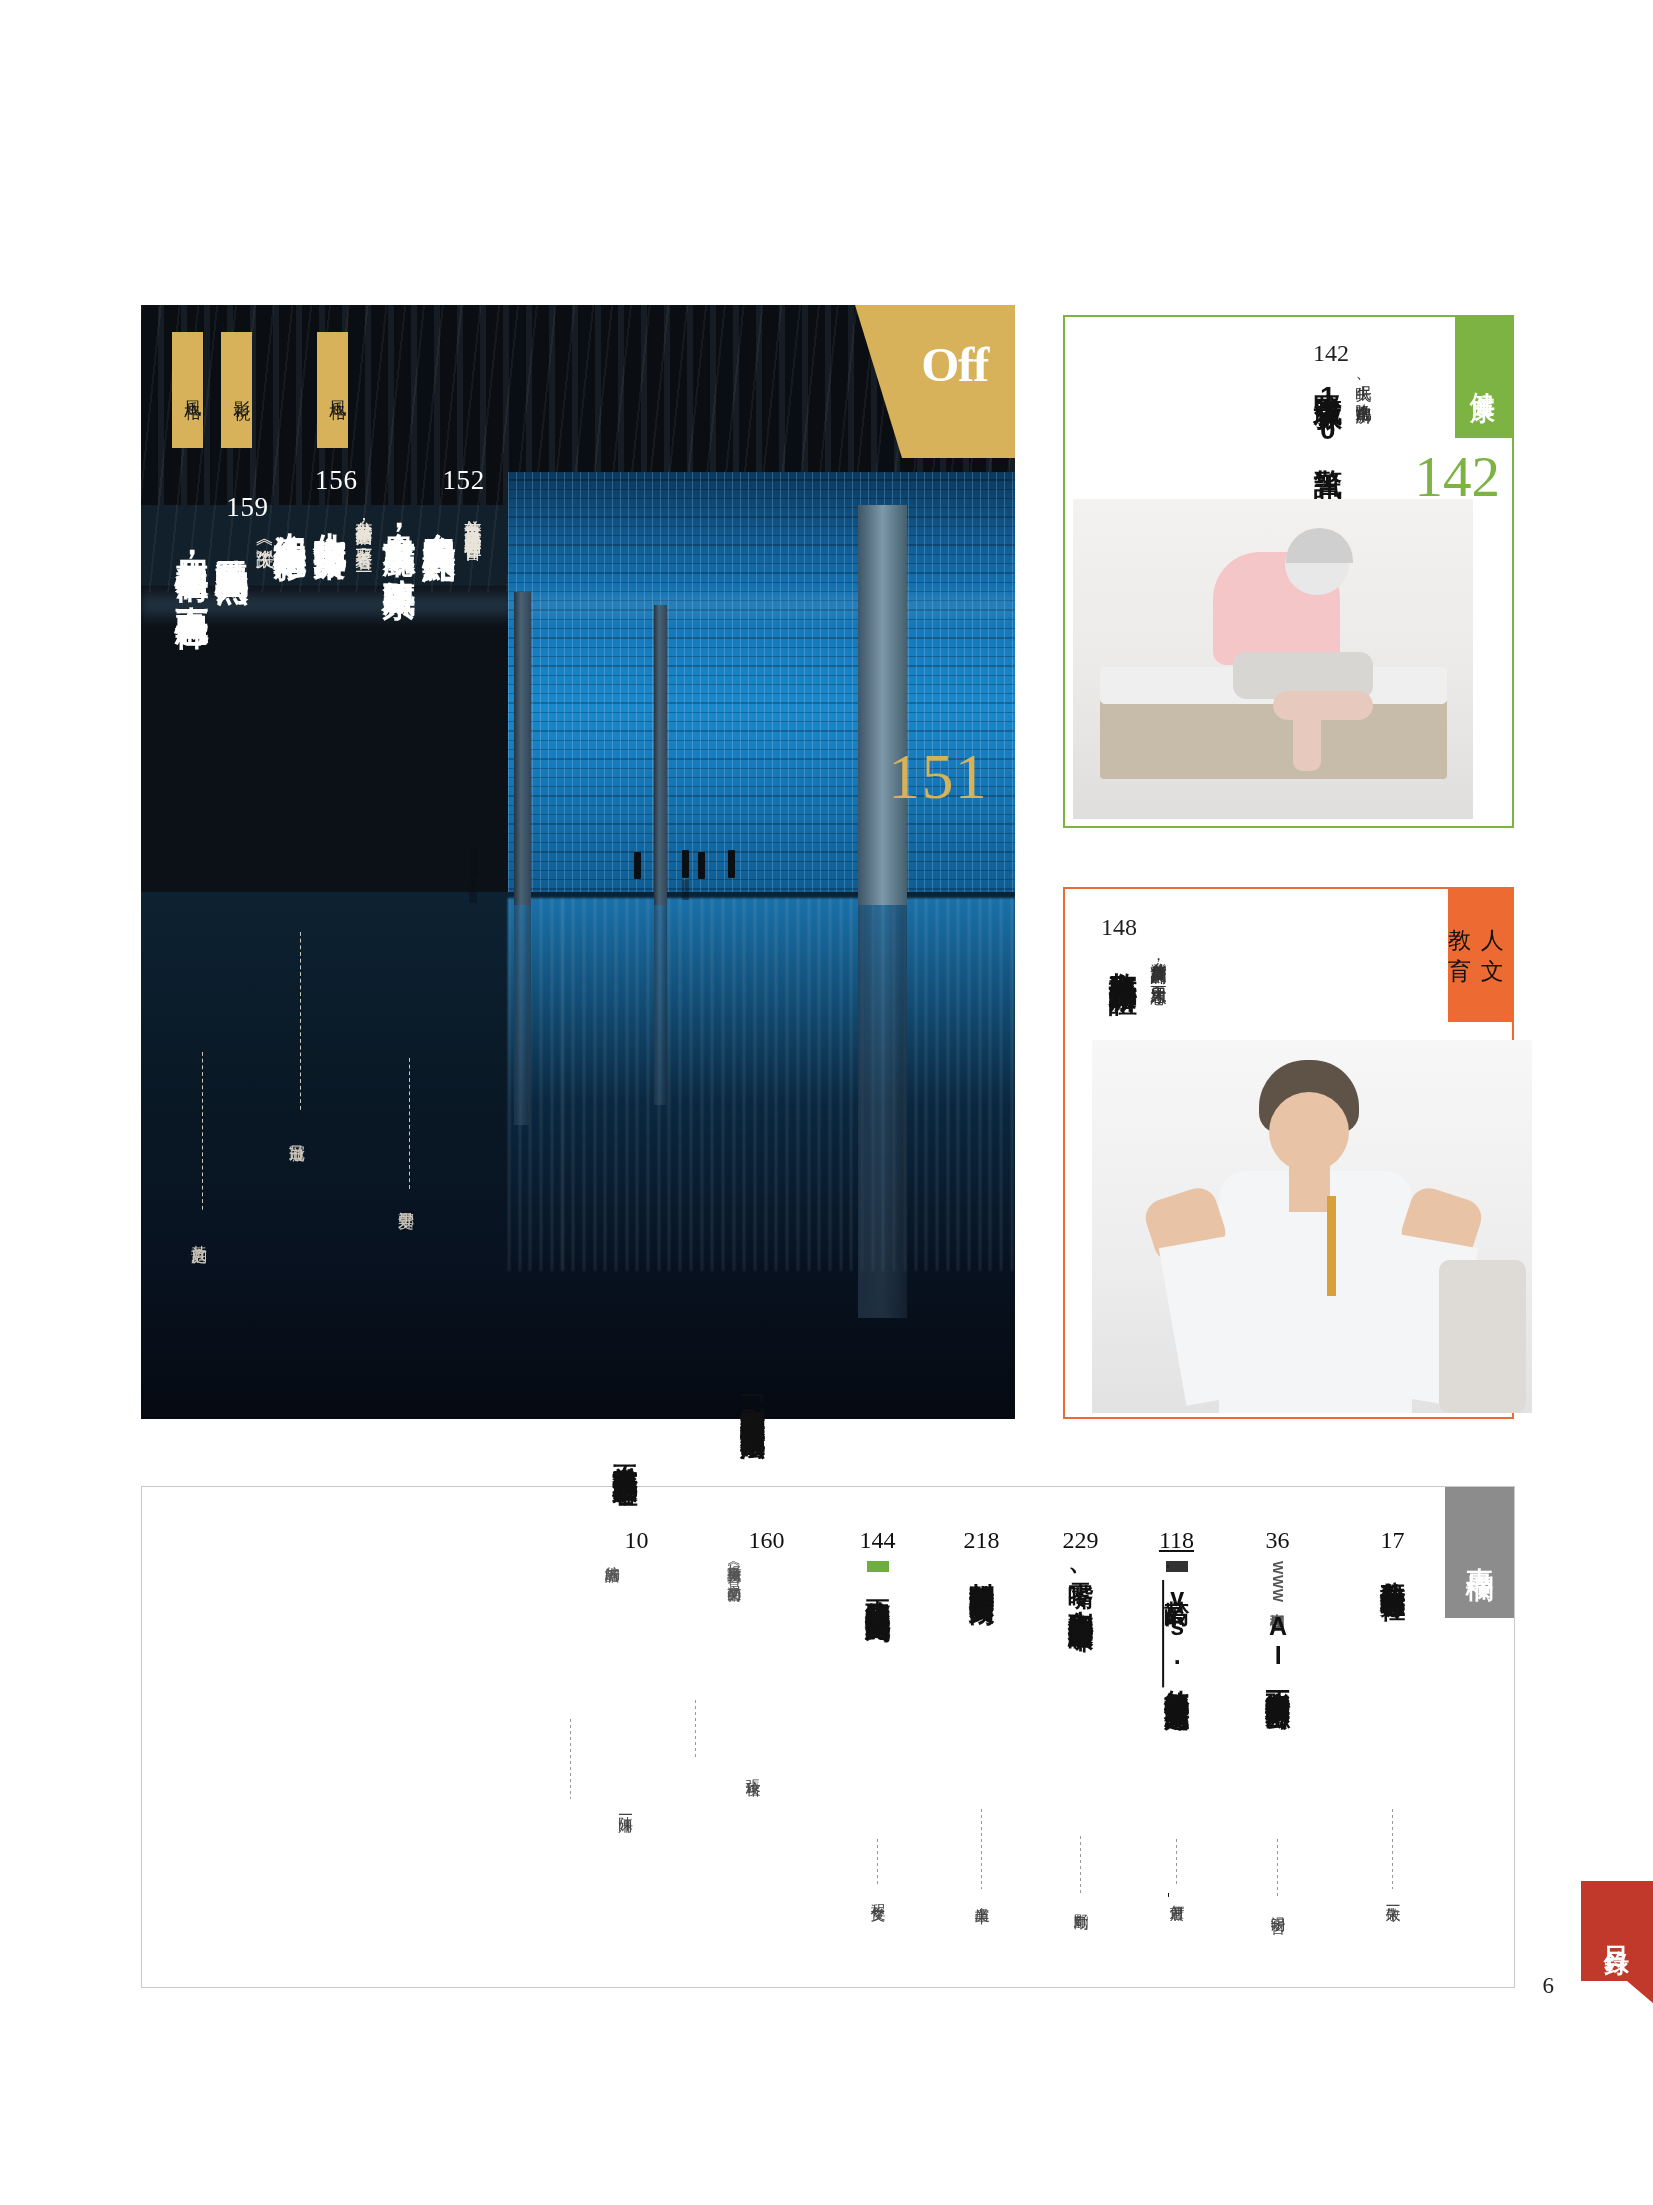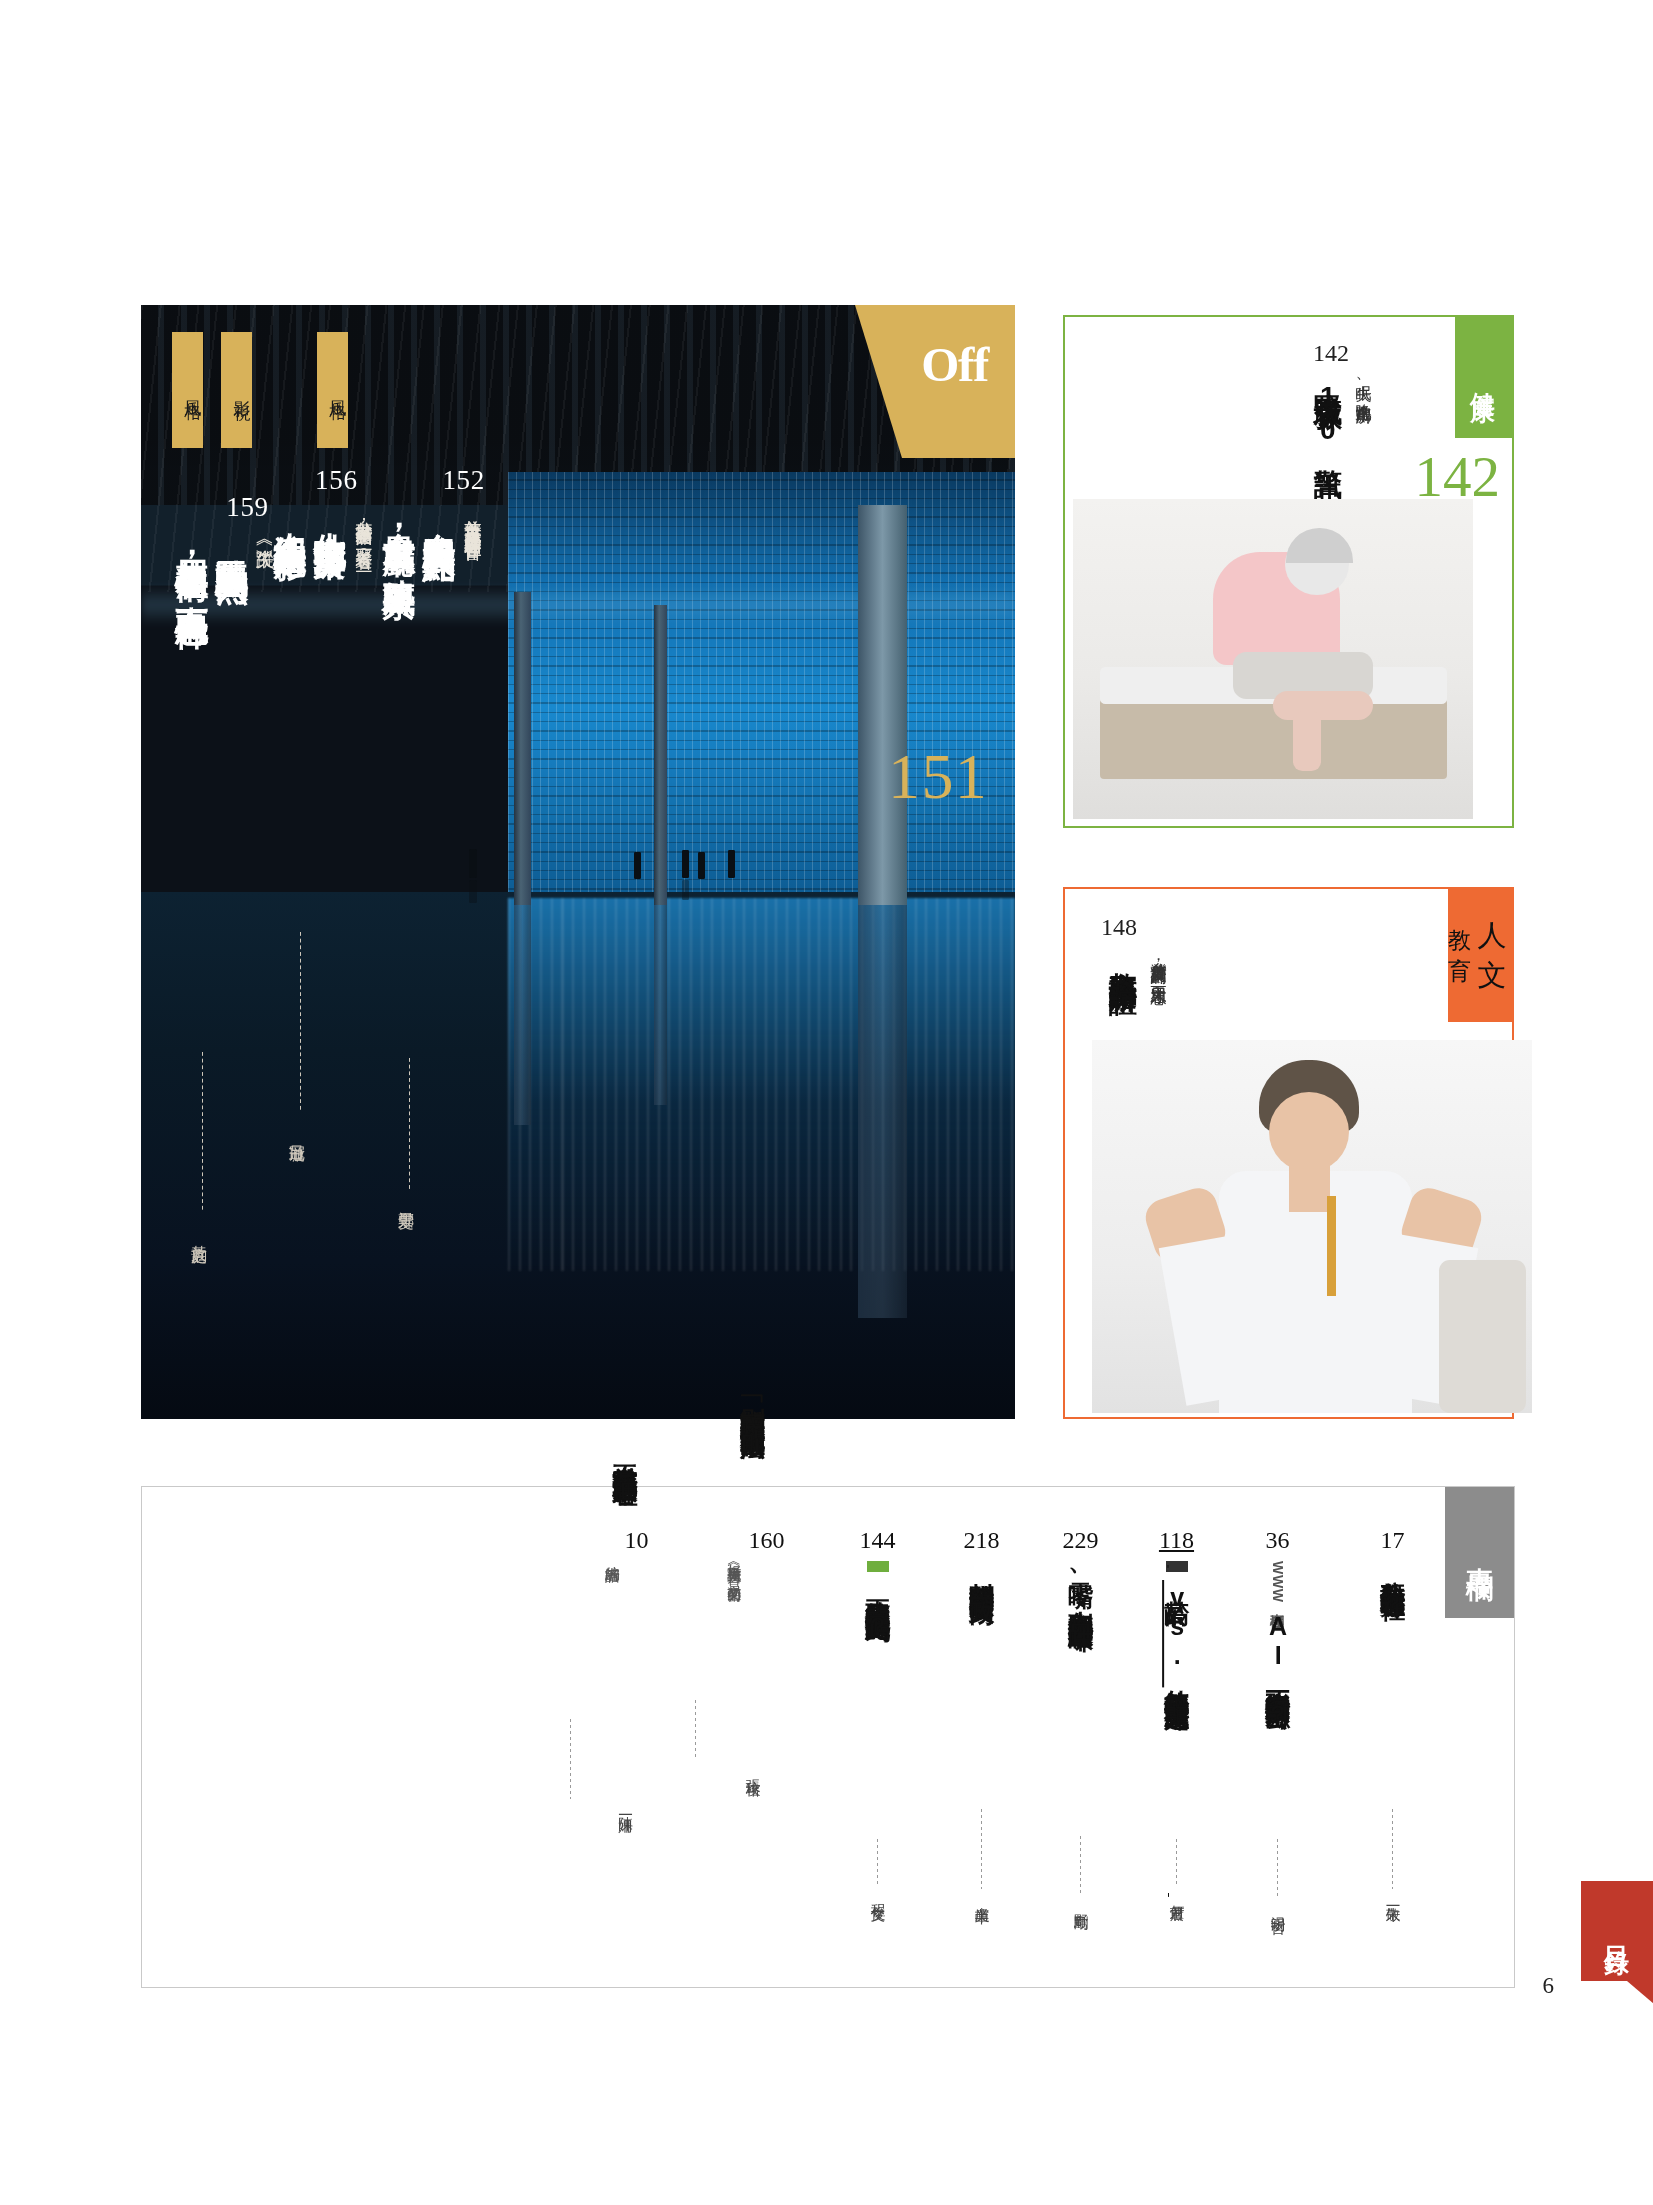--- a/index.html
+++ b/index.html
@@ -186,21 +186,21 @@
       <div style="position:absolute;left:213px;top:29px;width:67px;height:35px;background:#cfcfcf;border-radius:33px 33px 0 0;"></div>
       <div style="position:absolute;left:160px;top:153px;width:140px;height:47px;background:#d8d6d2;border-radius:13.3px;"></div>
       <div style="position:absolute;left:200px;top:192px;width:100px;height:29px;background:#e8c9bd;border-radius:14.7px;"></div>
       <div style="position:absolute;left:220px;top:212px;width:28px;height:60px;background:#e8c9bd;border-radius:9.3px;"></div>
     </div>
   </div>
 
   <div class="card" style="left:1063px;top:887px;width:451px;height:532px;border:2px solid #ee6a33;">
     <div class="ribbon2" style="background:#ee6a33;">
       <span class="rlabel" style="font-size:23px;letter-spacing:4px;">教育</span>
-      <span class="rlabel" style="font-size:29px;letter-spacing:4px;">人文</span>
+      <span class="rlabel" style="font-size:23px;letter-spacing:4px;">人文</span>
     </div>
     <div class="bignum" style="top:144px;color:#ee6a33;">148</div>
     <div class="cnum" style="left:36px;top:25px;">148</div>
     <div class="vt csub" style="left:83px;top:60px;height:293px;">台灣首度加入橋梁計劃，留下天才思想</div>
     <div class="vt ctitle" style="left:39px;top:60px;height:293px;">高教與諾獎辦聯誼</div>
     <div class="dotline" style="position:absolute;left:59px;top:365px;height:73px;"></div>
     <div class="vt cby" style="left:53px;top:445px;height:93px;">徐卉馨</div>
 
     <div class="ph-edu">
       <div style="position:absolute;inset:0;background:linear-gradient(180deg,#f7f7f7 0%,#ededed 60%,#e2e2e2 100%);"></div>

